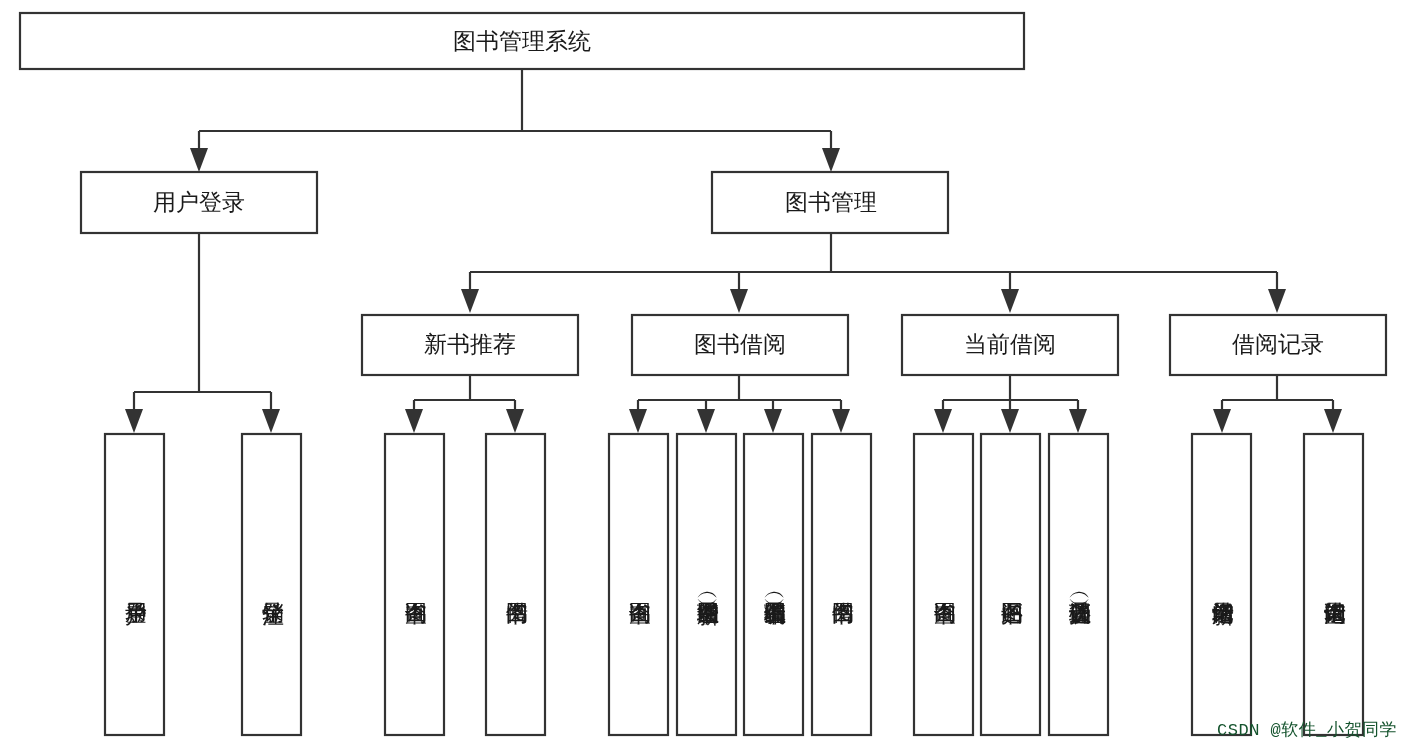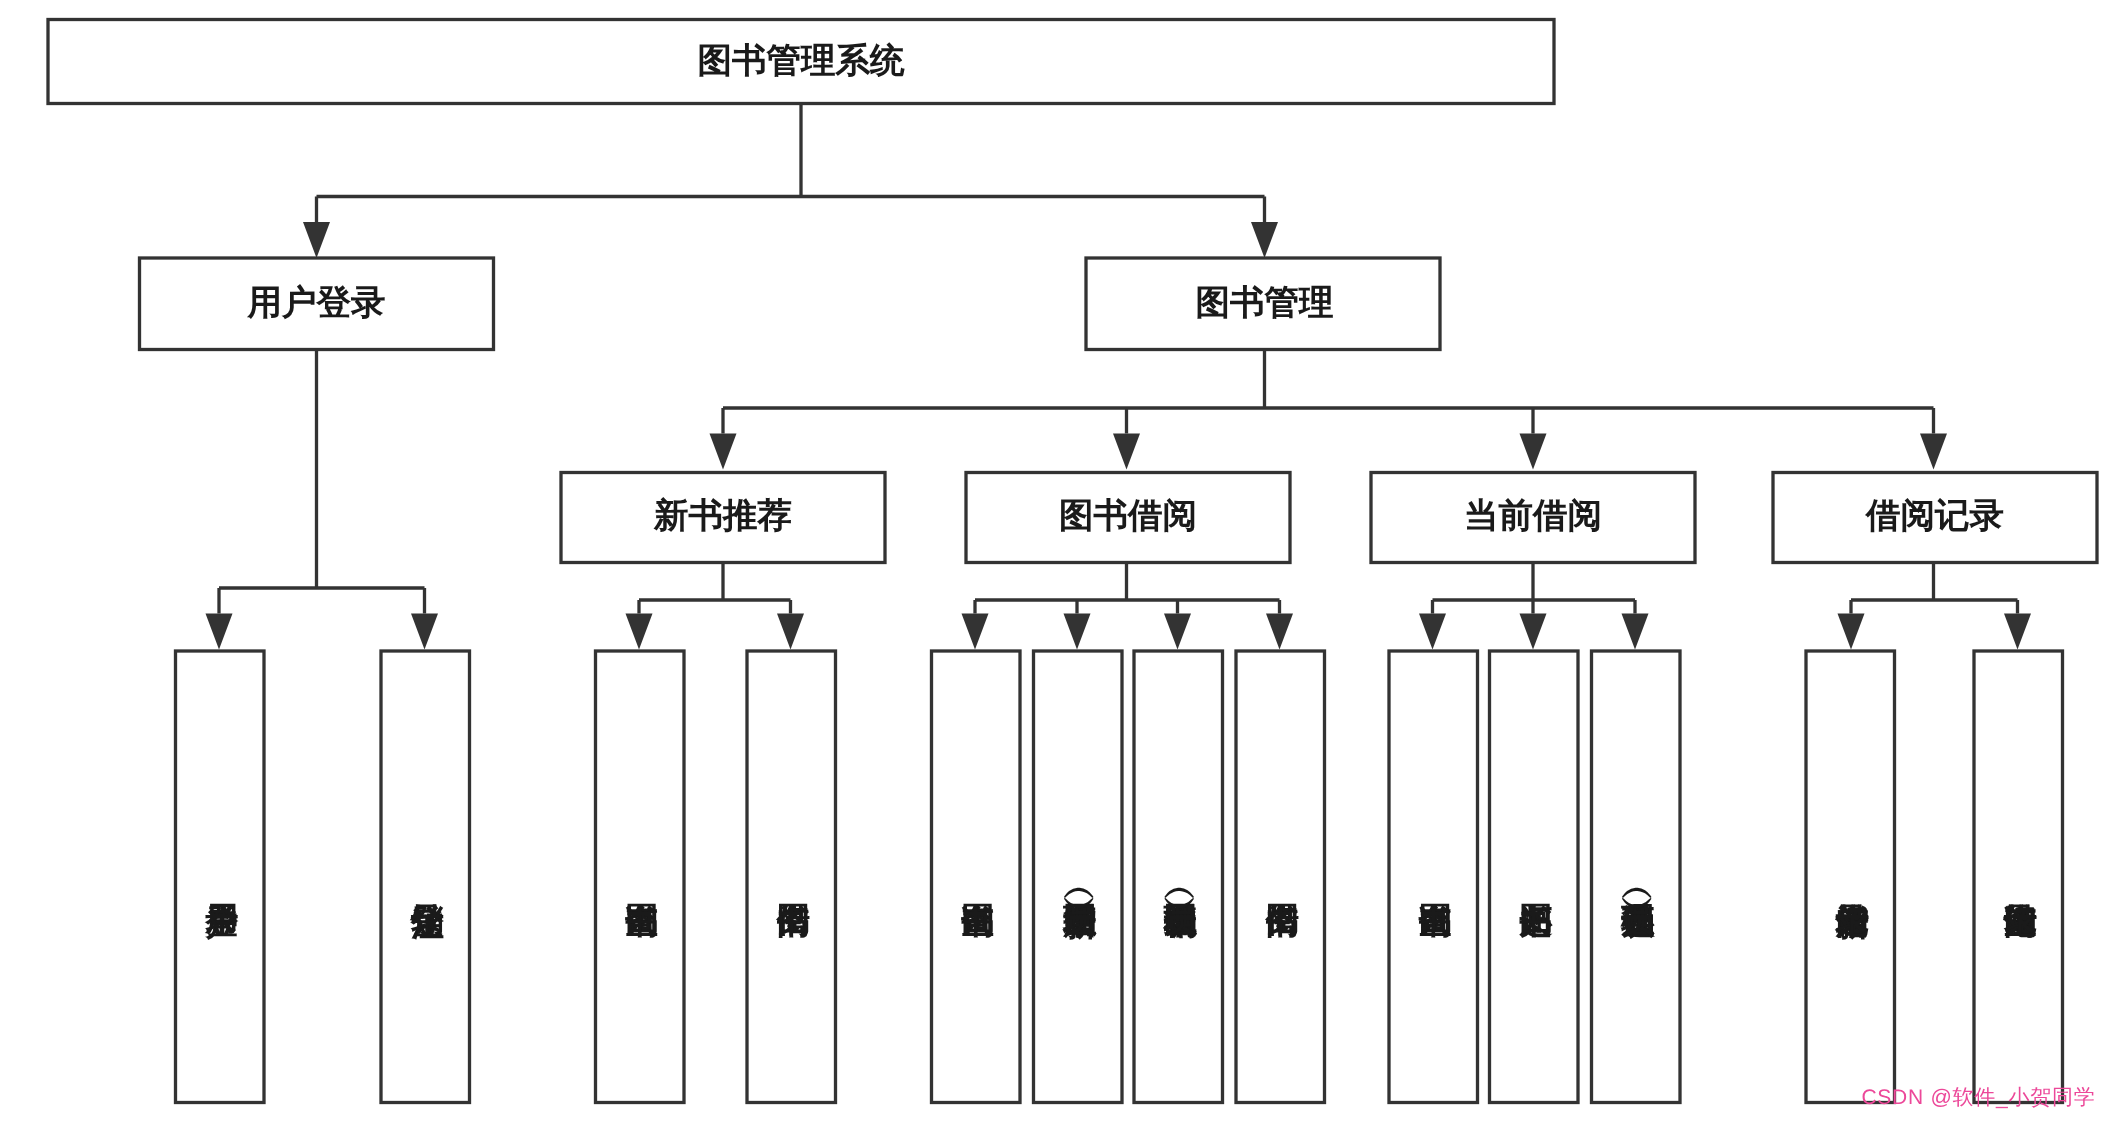--- a/index.html
+++ b/index.html
@@ -9,25 +9,24 @@
   }
   body {
     width: 1405px;
     height: 747px;
     font-family: "DejaVu Sans", "Liberation Sans", sans-serif;
     overflow: hidden;
     position: relative;
   }
   #chart-root {
     position: absolute;
-    left: 12px;
+    left: 0;
     top: 0;
     width: 1394px;
     height: 747px;
-    font-weight: bold;
   }
   .node-box {
     fill: #ffffff;
     stroke: #333333;
     stroke-width: 2.2;
   }
   .node-label {
     fill: #1a1a1a;
     font-family: "DejaVu Sans", "Liberation Sans", sans-serif;
     text-anchor: middle;
@@ -48,23 +47,23 @@
     fill: none;
   }
   .arrow-head {
     fill: #333333;
     stroke: none;
   }
   .watermark {
     position: absolute;
     right: 8px;
     bottom: 6px;
-    font-family: Liberation Sans, sans-serif;
-    font-size: 14px;
-    color: #ec4899;
+    font-family: Liberation Mono, monospace;
+    font-size: 17px;
+    color: #14532d;
     white-space: nowrap;
     letter-spacing: 0.5px;
   }
 </style>
 </head>
 <body>
 
 <div id="chart-root">
   <svg width="1405" height="747" viewBox="0 0 1405 747" xmlns="http://www.w3.org/2000/svg">
     <defs>

